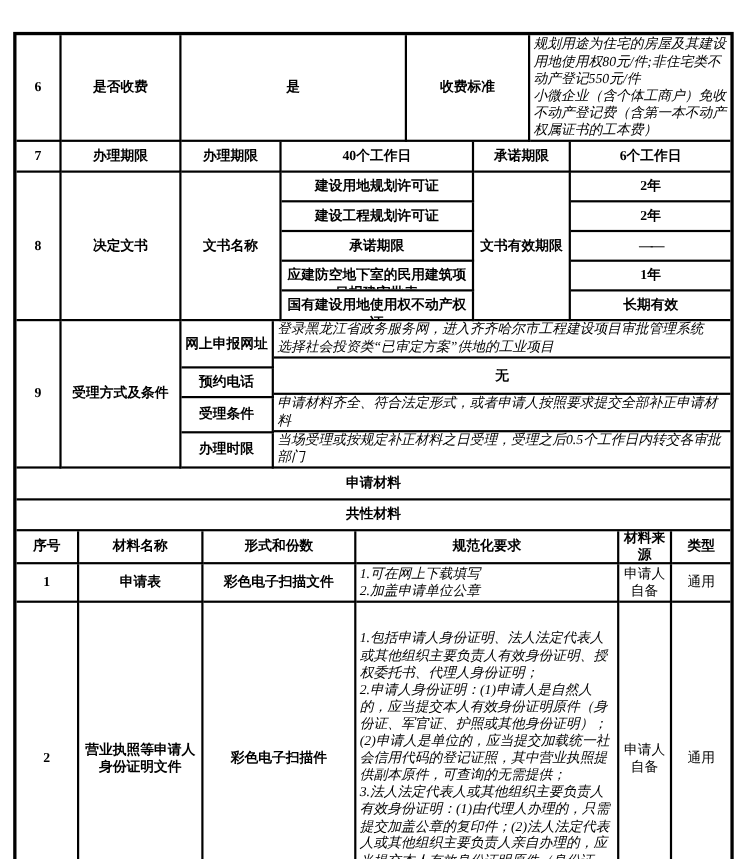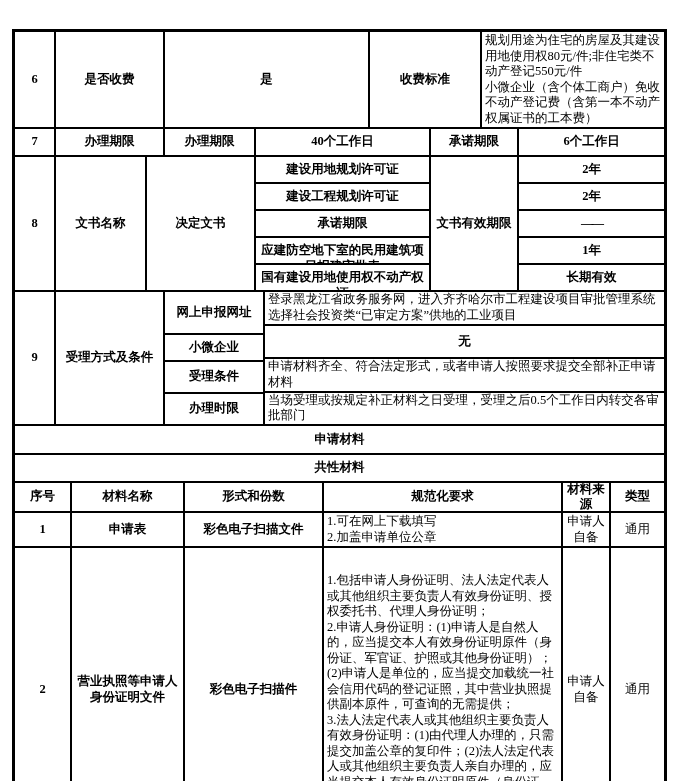--- a/index.html
+++ b/index.html
@@ -6,27 +6,27 @@
   .doc{position:relative;width:681px;height:781px;background:#ffffff;overflow:hidden;
        font-family:"Liberation Serif","DejaVu Serif",serif;color:#000;}
   .tbl{position:absolute;left:12px;top:29px;width:655px;border:3px solid #000;box-sizing:border-box;background:#fff;}
   .band{display:flex;}
   .cell{border-right:2px solid #000;border-bottom:2px solid #000;box-sizing:border-box;
         display:flex;align-items:center;justify-content:center;text-align:center;
         overflow:hidden;font-size:12.5px;line-height:15.5px;padding:1px 3px;}
   .cell.lastcol{border-right:none;}
   .col{display:flex;flex-direction:column;box-sizing:border-box;}
   .b{font-weight:bold;}
-  .left{justify-content:flex-start;text-align:left;}
+  .left{justify-content:flex-start;text-align:left;font-style:italic;}
   .pre{white-space:pre-wrap;}
   .topalign{align-items:flex-start;padding-top:5px;}
   
   .w41{width:41px;flex:none;}.w127{width:109px;flex:none;}.w205{width:205px;flex:none;}
   .w112{width:112px;flex:none;}.w91{width:91px;flex:none;}.w175{width:175px;flex:none;}
-  .w111{width:88px;flex:none;}.w84{width:100px;flex:none;}
+  .w111{width:88px;flex:none;}.w84{width:84px;flex:none;}
   .w57{width:57px;flex:none;}.w113{width:113px;flex:none;}.w139{width:139px;flex:none;}
   .w239{width:239px;flex:none;}.w48{width:48px;flex:none;}
   .grow{flex:1;min-width:0;}
   
   .h97{height:97px;}.h28{height:28px;}.h27{height:27px;}.h135{height:135px;}
   .h43{height:43px;}.h32{height:32px;}.h29{height:29px;}.h30{height:30px;}
   .h35{height:35px;}.h134{height:134px;}.h285{height:285px;}
   .dash{letter-spacing:-2px;}
 </style>
 </head>
@@ -48,22 +48,22 @@
       <div class="cell w41 h28 b">7</div>
       <div class="cell w127 h28 b">办理期限</div>
       <div class="cell w91 h28 b">办理期限</div>
       <div class="cell w175 h28 b">40个工作日</div>
       <div class="cell w111 h28 b">承诺期限</div>
       <div class="cell grow h28 b lastcol">6个工作日</div>
     </div>
 
     <div class="band">
       <div class="cell w41 h135 b">8</div>
+      <div class="cell w127 h135 b">决定文书</div>
       <div class="cell w91 h135 b">文书名称</div>
-      <div class="cell w127 h135 b">决定文书</div>
       <div class="col w175">
         <div class="cell w175 h27 b">建设用地规划许可证</div>
         <div class="cell w175 h27 b">建设工程规划许可证</div>
         <div class="cell w175 h27 b">承诺期限</div>
         <div class="cell w175 h27 b topalign">应建防空地下室的民用建筑项目报建审批表</div>
         <div class="cell w175 h27 b topalign">国有建设用地使用权不动产权证</div>
       </div>
       <div class="cell w111 h135 b">文书有效期限</div>
       <div class="col grow">
         <div class="cell grow h27 b lastcol">2年</div>
@@ -72,21 +72,21 @@
         <div class="cell grow h27 b lastcol">1年</div>
         <div class="cell grow h27 b lastcol">长期有效</div>
       </div>
     </div>
 
     <div class="band">
       <div class="cell w41 h134 b">9</div>
       <div class="cell w127 h134 b">受理方式及条件</div>
       <div class="col w84">
         <div class="cell w84 h43 b">网上申报网址</div>
-        <div class="cell w84 h27 b">小微企业</div>
+        <div class="cell w84 h27 b">预约电话</div>
         <div class="cell w84 h32 b">受理条件</div>
         <div class="cell w84 h32 b">办理时限</div>
       </div>
       <div class="col grow">
         <div class="cell grow h43 left pre lastcol">登录黑龙江省政务服务网，进入齐齐哈尔市工程建设项目审批管理系统
 选择社会投资类“已审定方案”供地的工业项目</div>
         <div class="cell grow h27 b lastcol">无</div>
         <div class="cell grow h32 left lastcol">申请材料齐全、符合法定形式，或者申请人按照要求提交全部补正申请材料</div>
         <div class="cell grow h32 left lastcol">当场受理或按规定补正材料之日受理，受理之后0.5个工作日内转交各审批部门</div>
       </div>

